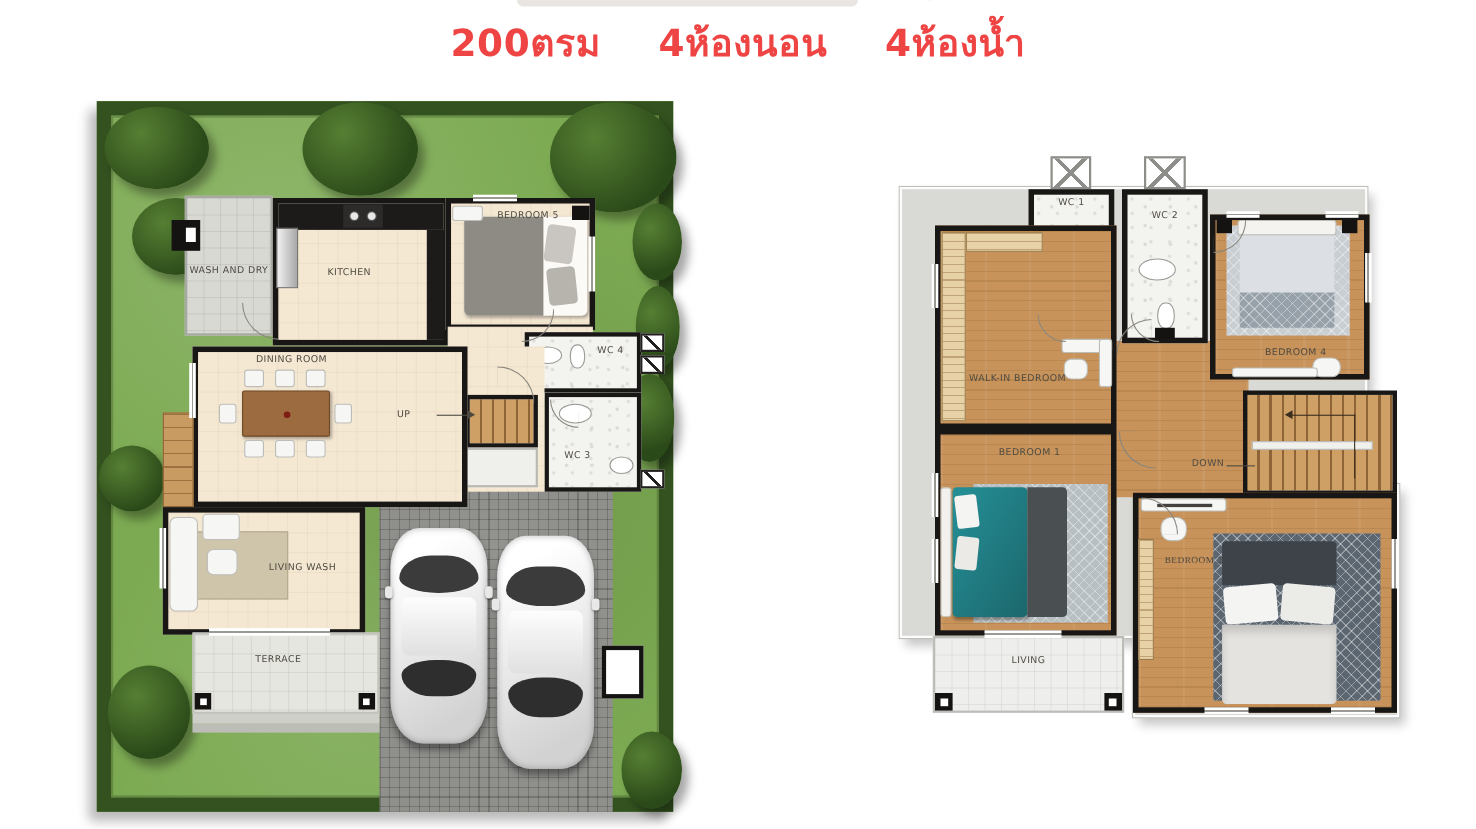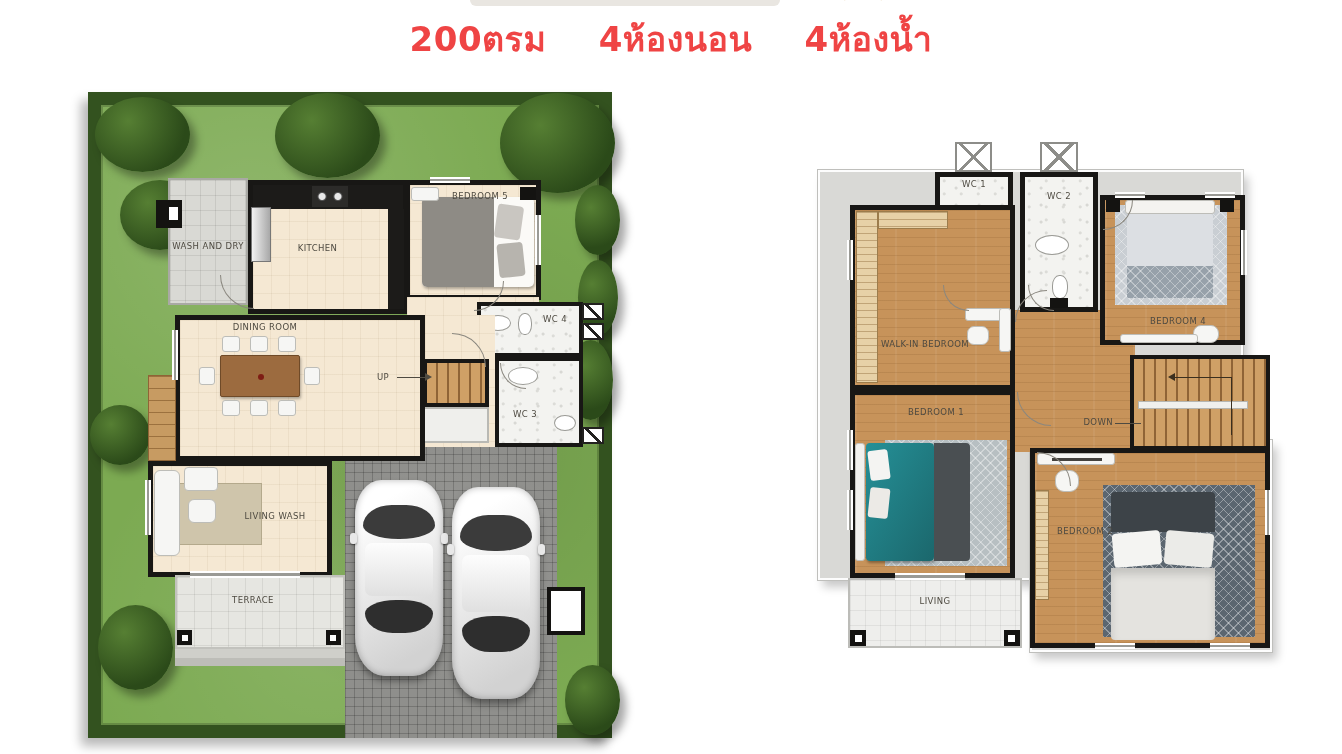--- a/index.html
+++ b/index.html
@@ -206,21 +206,21 @@
     <div class="r arc br" style="left:404px;top:196px;width:30px;height:30px;"></div>
     <div class="r arc tr" style="left:382px;top:248px;width:34px;height:34px;"></div>
     <div class="r arc bl" style="left:430px;top:278px;width:26px;height:26px;"></div>
 
     <div class="lbl" style="left:96px;top:157px;width:84px;">WASH AND DRY</div>
     <div class="lbl" style="left:205px;top:159px;width:85px;">KITCHEN</div>
     <div class="lbl" style="left:360px;top:107px;width:100px;">BEDROOM 5</div>
     <div class="lbl" style="left:460px;top:230px;width:50px;">WC 4</div>
     <div class="lbl" style="left:430px;top:325px;width:50px;">WC 3</div>
     <div class="lbl" style="left:145px;top:238px;width:100px;">DINING ROOM</div>
-    <div class="lbl" style="left:300px;top:288px;width:26px;">UP</div>
+    <div class="lbl" style="left:284px;top:288px;width:26px;">UP</div>
     <div class="r" style="left:327px;top:292px;width:30px;height:1px;background:#4e4a41;"></div>
     <div class="r" style="left:355px;top:288px;width:0;height:0;border-left:7px solid #4e4a41;border-top:4.5px solid transparent;border-bottom:4.5px solid transparent;"></div>
     <div class="lbl" style="left:155px;top:427px;width:100px;">LIVING WASH</div>
     <div class="lbl" style="left:133px;top:511px;width:100px;">TERRACE</div>
   </div>
 
   <div class="r" id="plan2" style="left:815px;top:140px;width:465px;height:515px;">
 
     <div class="r slab" style="left:3px;top:30px;width:425px;height:410px;"></div>
     <div class="r slab" style="left:215px;top:300px;width:242px;height:212px;"></div>
@@ -312,17 +312,17 @@
     <div class="r arc bl" style="left:213px;top:145px;width:26px;height:26px;"></div>
     <div class="r arc br" style="left:288px;top:60px;width:30px;height:30px;"></div>
 
     <div class="lbl" style="left:122px;top:40px;width:74px;">WC 1</div>
     <div class="lbl" style="left:207px;top:52px;width:74px;">WC 2</div>
     <div class="lbl" style="left:40px;top:200px;width:140px;">WALK-IN BEDROOM</div>
     <div class="lbl" style="left:303px;top:177px;width:120px;">BEDROOM 4</div>
     <div class="lbl" style="left:61px;top:268px;width:120px;">BEDROOM 1</div>
     <div class="lbl" style="left:250px;top:278px;width:48px;text-align:right;">DOWN</div>
     <div class="r" style="left:300px;top:283px;width:26px;height:1px;background:#4e4a41;"></div>
-    <div class="lbl" style="left:210px;top:387px;width:120px;">BEDROOM 2</div>
+    <div class="lbl" style="left:210px;top:365px;width:120px;font-family:Liberation Serif, serif;">BEDROOM 2</div>
     <div class="lbl" style="left:50px;top:457px;width:140px;">LIVING</div>
   </div>
 
 </div>
 
 </body></html>

